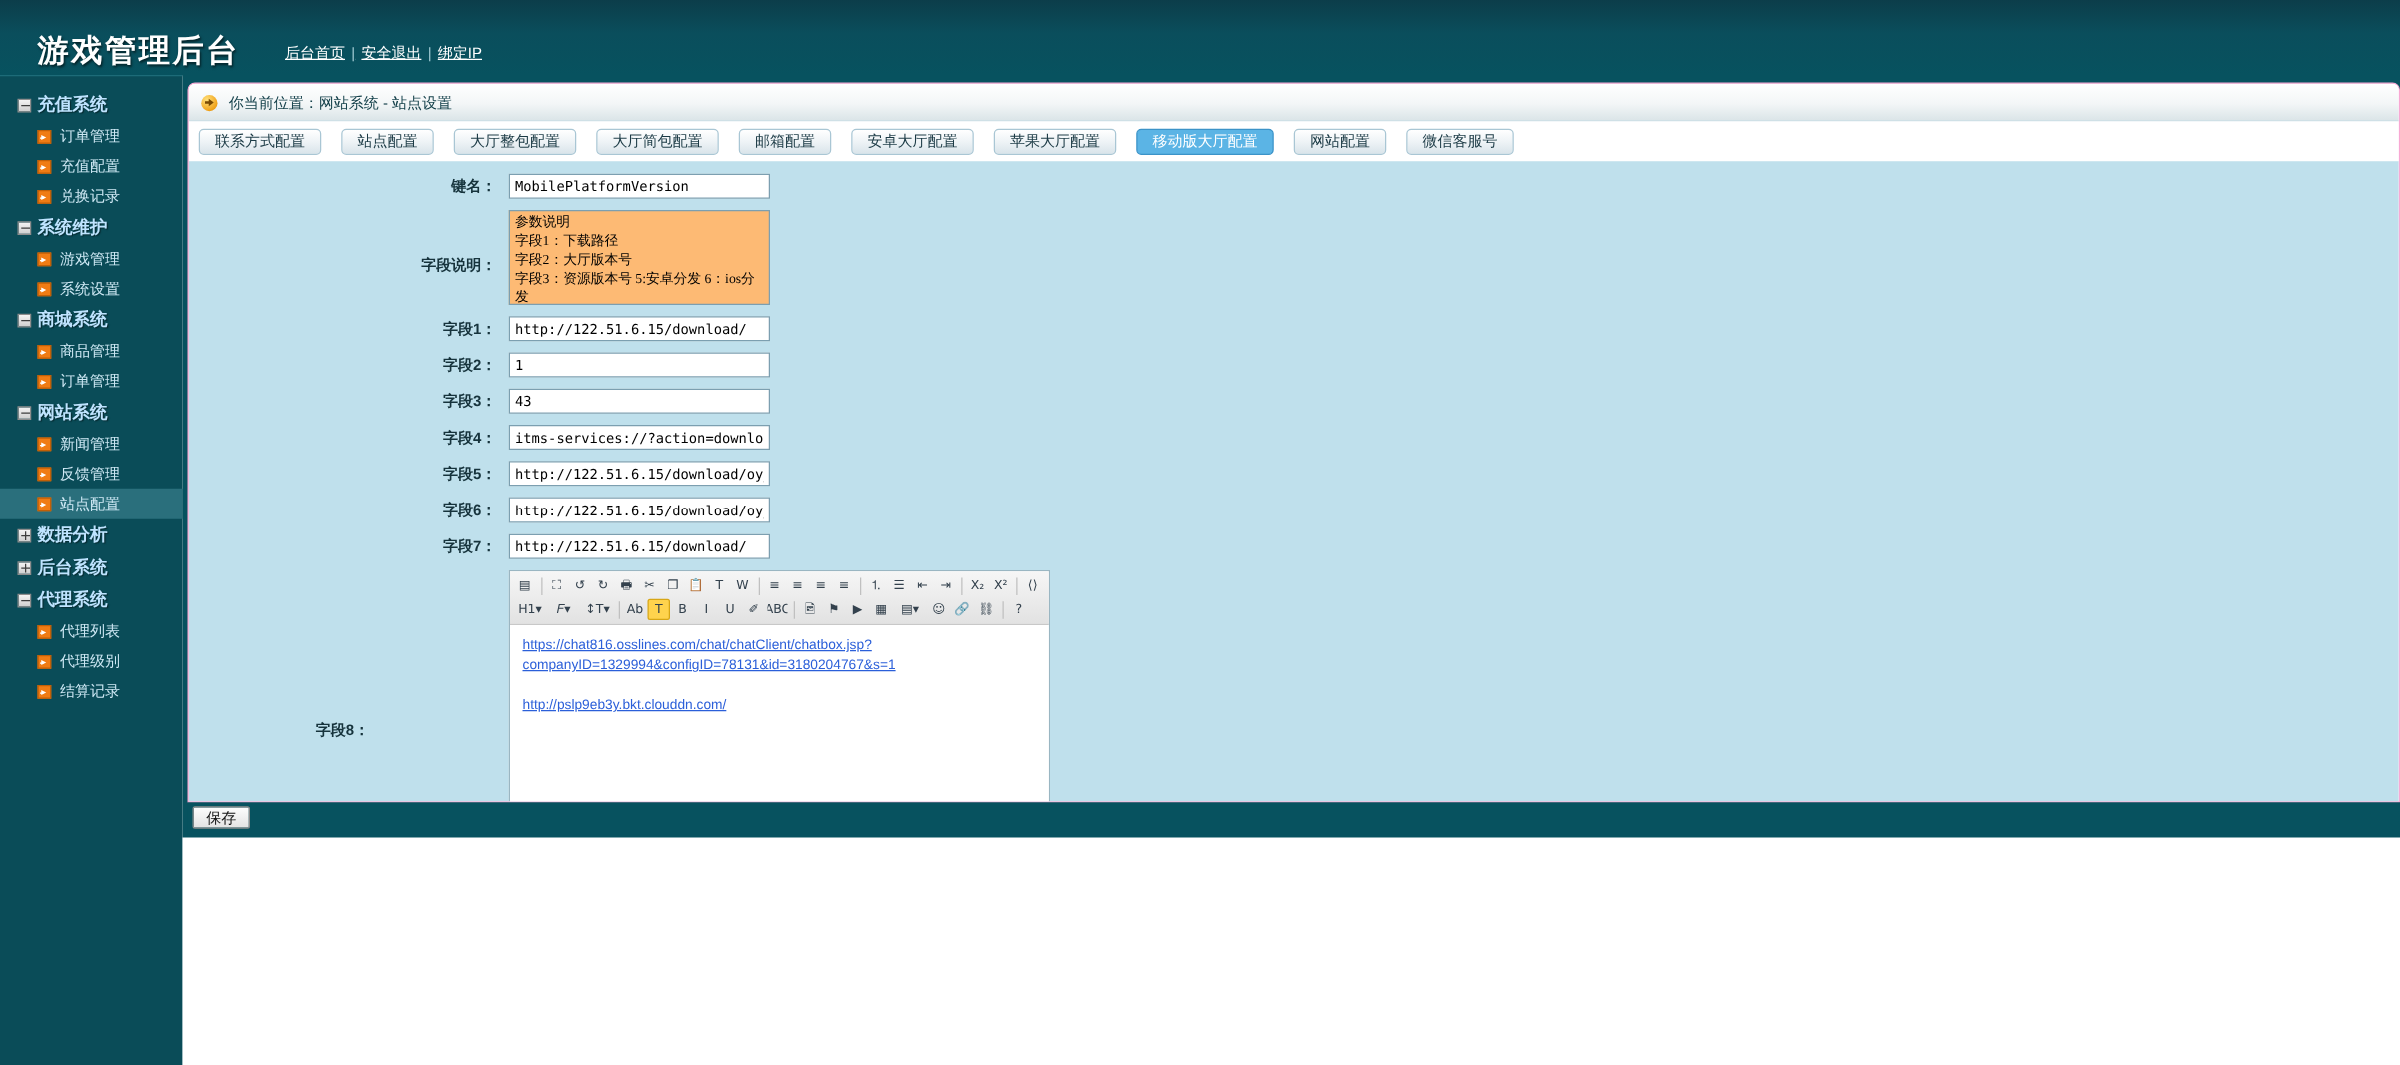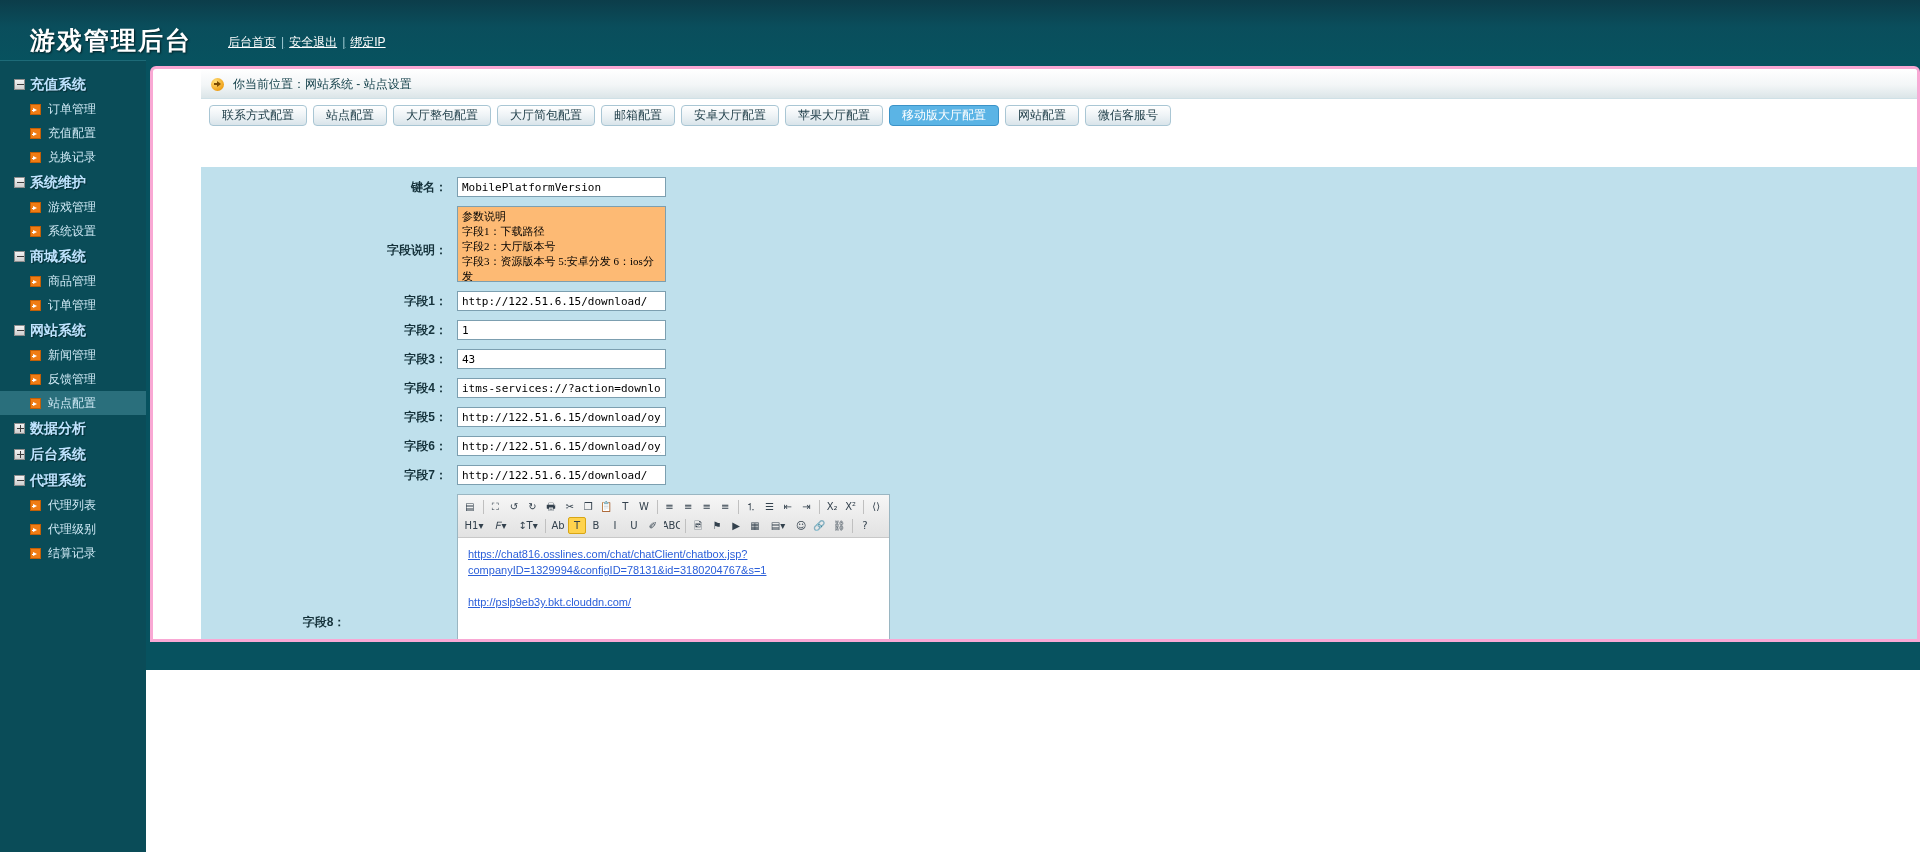--- a/index.html
+++ b/index.html
@@ -97,24 +97,23 @@
   .main {
     position:absolute; left:146px; top:60px;
     width:1774px; height:792px;
     background:#07525f;
     padding:6px 0 0 4px;
   }
   .panel {
     position:relative;
     width:1770px; height:576px;
     background:#ffffff;
-    border:3px solid #f9a8d4;
+    border:1px solid #f9a8d4;
     border-radius:6px 6px 0 0;
     overflow:hidden;
-    padding-left:48px;
   }
   .crumb {
     height:30px; line-height:30px;
     background:linear-gradient(180deg,#ffffff 0%,#f3f6f7 55%,#dbe5e8 100%);
     padding-left:32px; position:relative;
     color:#15414b; font-size:12px;
     border-bottom:1px solid #cfe0e6;
   }
   .crumb .cicon {
     position:absolute; left:10px; top:9px;
@@ -132,33 +131,33 @@
     border-bottom:3px solid transparent;
     border-left:4px solid #7a4a02;
   }
 
   .tabbar {
     height:32px; background:#ffffff;
     padding:6px 0 0 8px; white-space:nowrap;
   }
   .tab {
     display:inline-block; height:21px; line-height:19px;
-    padding:0 12px; margin-right:6px;
+    padding:0 12px; margin-right:16px;
     border:1px solid #a9c6d4; border-radius:4px;
     background:linear-gradient(180deg,#ffffff 0%,#eef3f6 50%,#d9e4ea 100%);
     color:#1b3a45; font-size:12px; cursor:pointer;
     vertical-align:top;
   }
   .tab.active {
     background:#5bb4e5; border-color:#3b93c8; color:#ffffff;
   }
 
   .formwrap {
     background:#bfe0ec; padding:10px 0 0 0;
-    height:513px; position:relative; overflow:hidden;margin-top:36px;
+    height:513px; position:relative; overflow:hidden;
   }
   .frow { display:flex; align-items:flex-start; margin-bottom:9px; }
   .flabel {
     width:256px; text-align:right; padding-right:10px;
     font-size:12px; color:#16333c; line-height:20px;
     font-weight:bold;
   }
   .ftextarea-label { line-height:20px; padding-top:34px; }
   .ed-label { padding-top:118px;text-align:center; }
 
@@ -391,16 +390,19 @@
               <br><br>
               <a href="#">http://pslp9eb3y.bkt.clouddn.com/</a>
             </div>
 
           </div>
         </div>
 
       </div>
     </div>
 
+    <div class="savebar">
+      <button class="savebtn">保存</button>
+    </div>
   </div>
 
   <div class="footerfill"></div>
 </div>
 
 </body></html>

